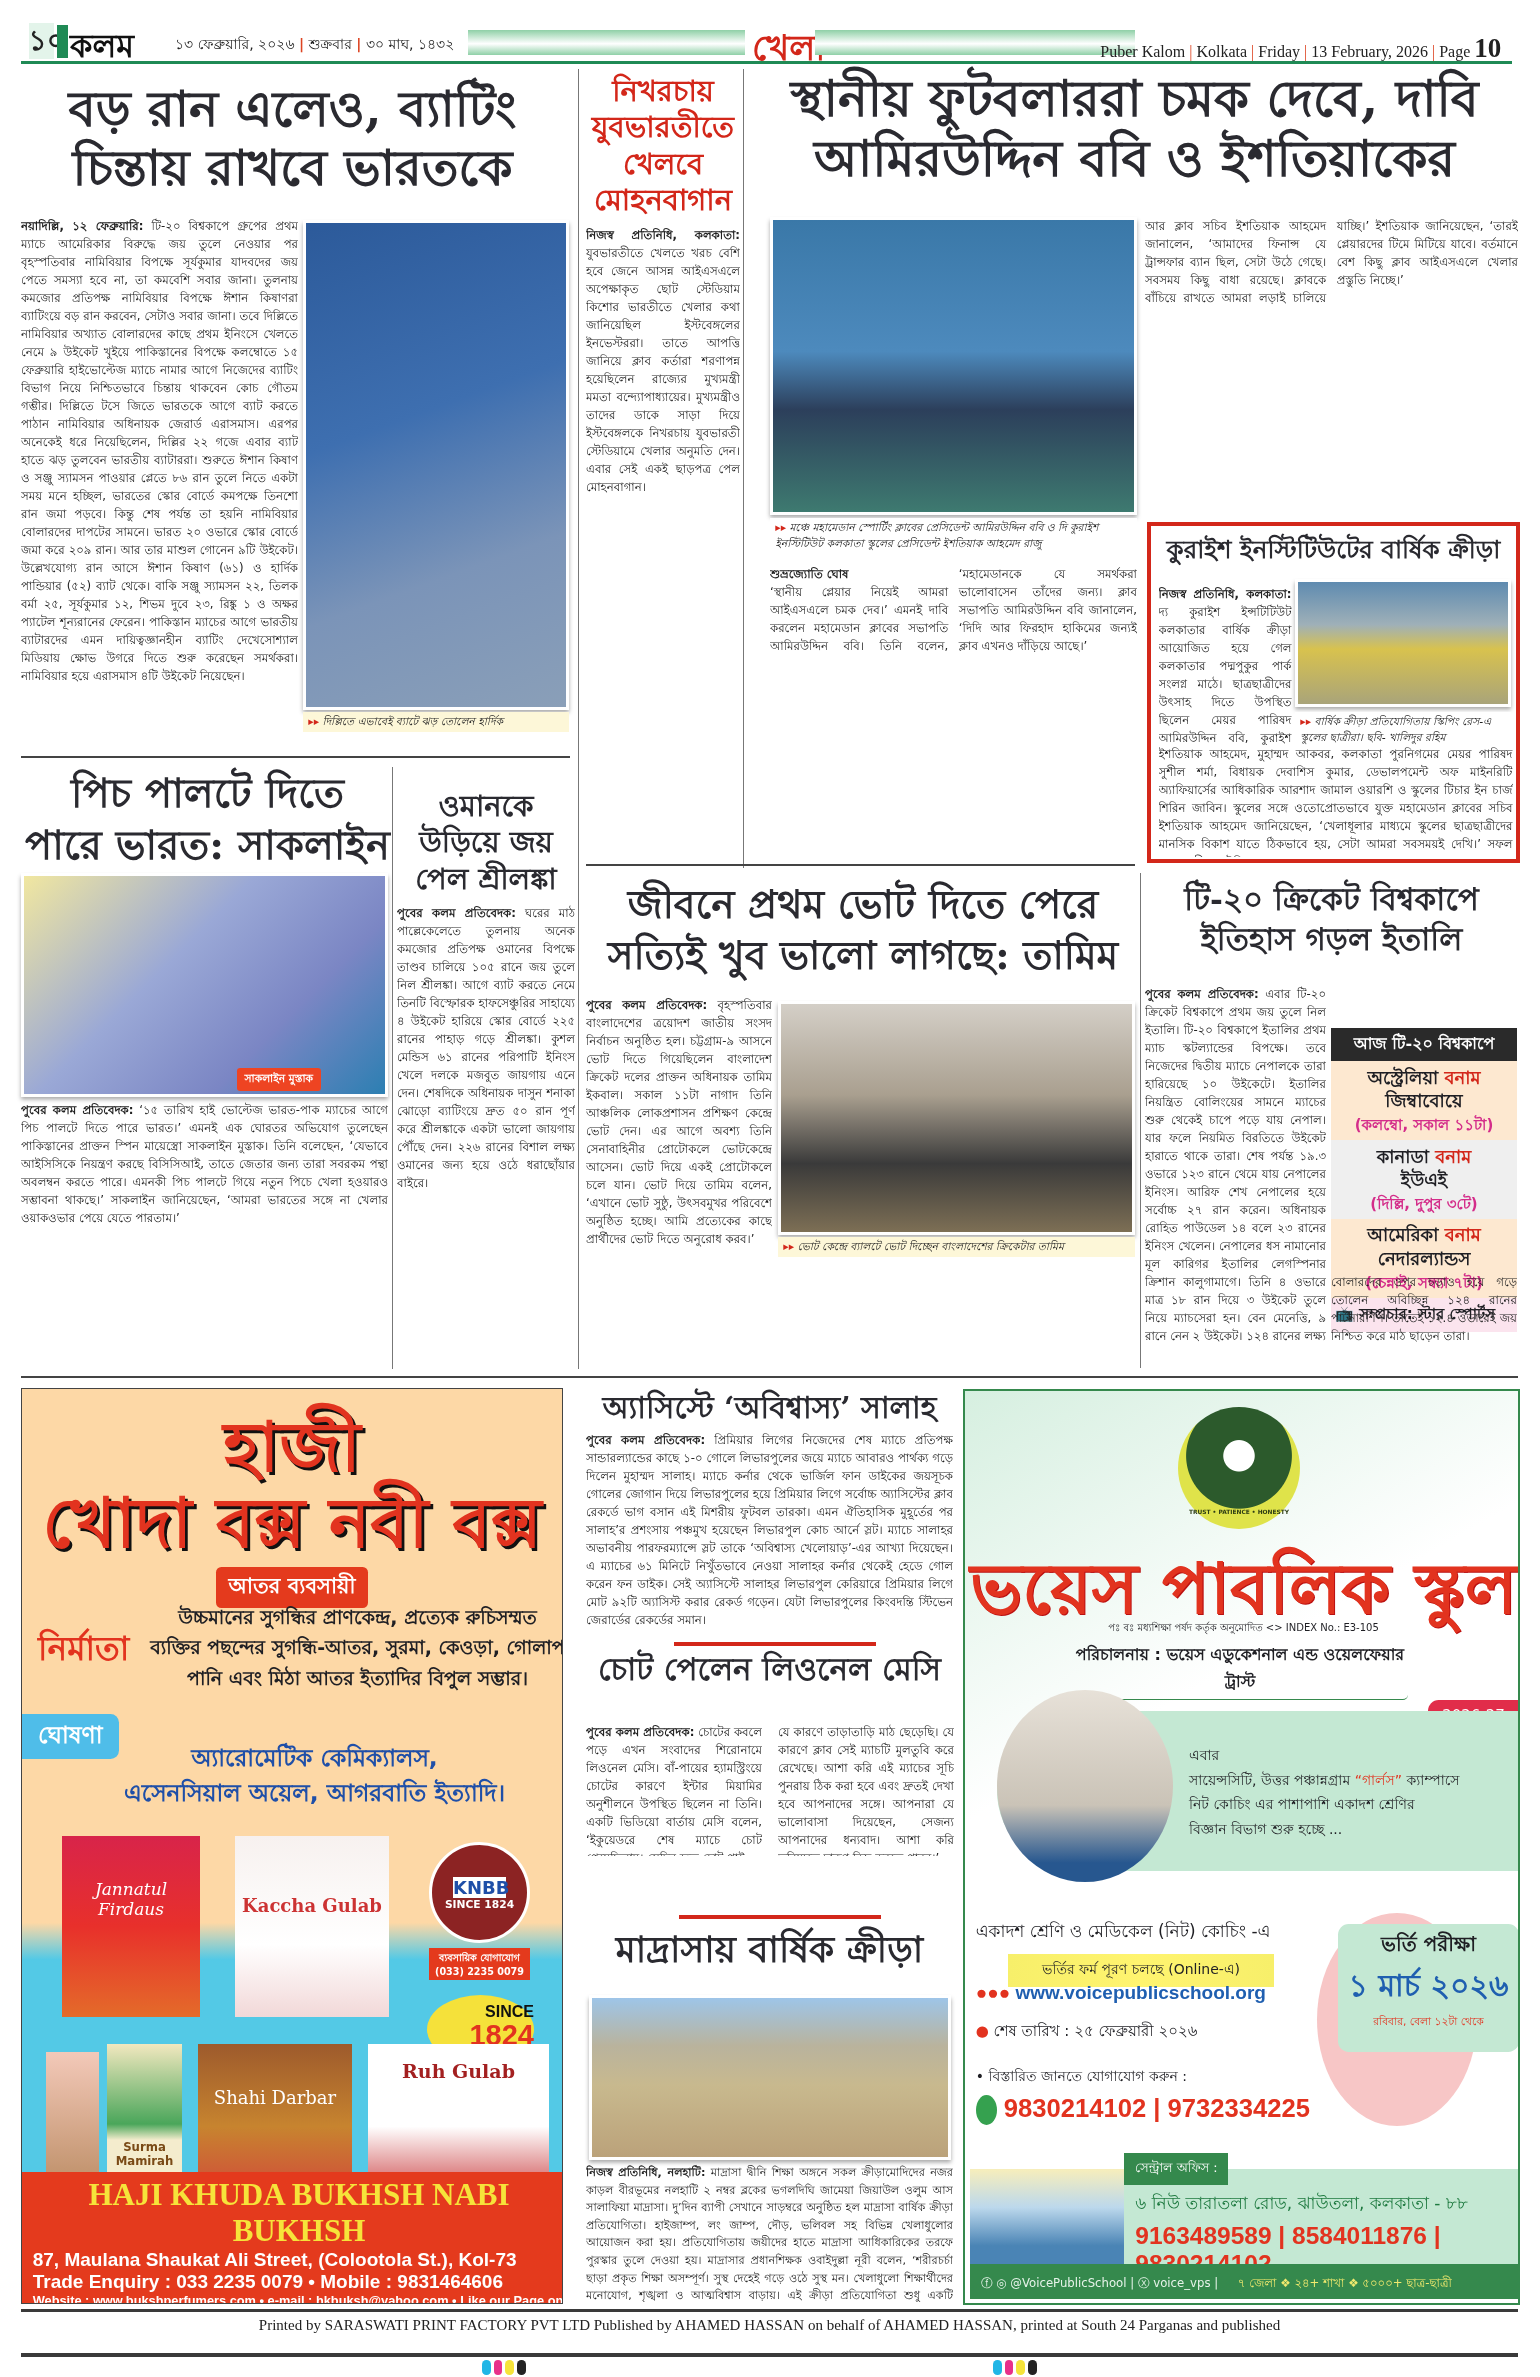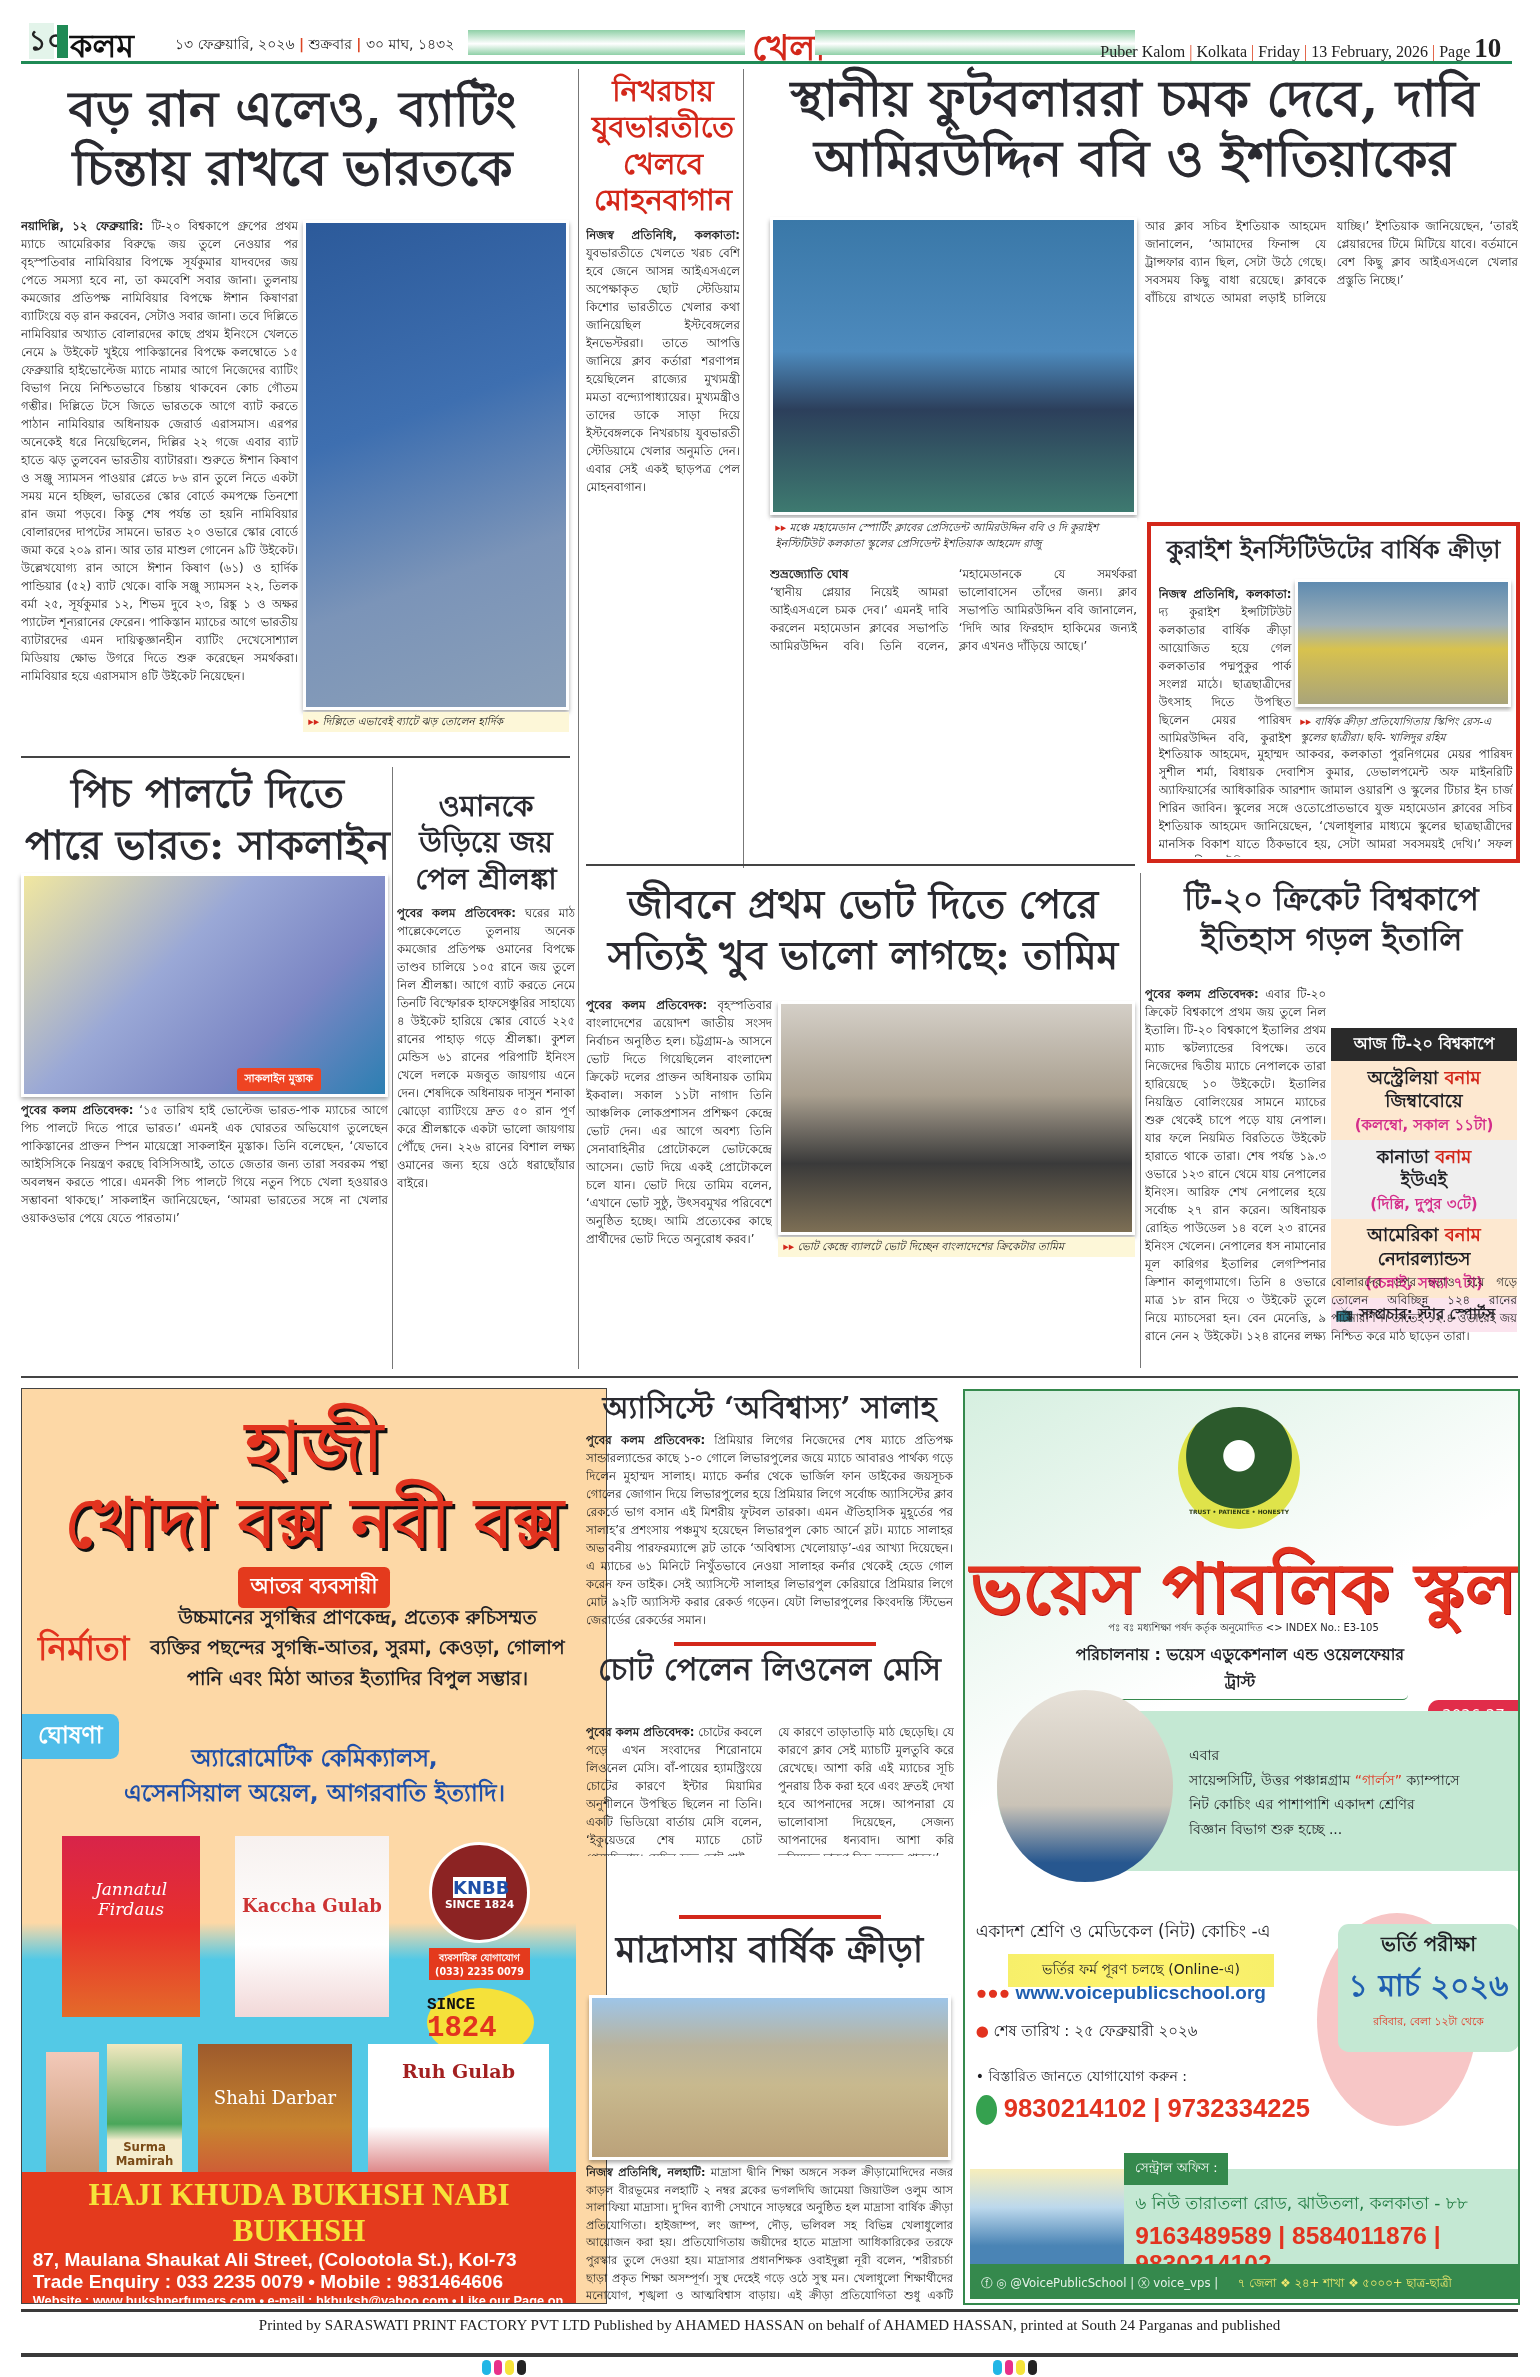--- a/index.html
+++ b/index.html
@@ -206,21 +206,21 @@
     <span>📺</span>
     <span>সম্প্রচার: স্টার স্পোর্টস</span>
   </div>
 </div>
 <div class="abs body-text" style="left:1331px;top:1273px;width:186px;height:96px;overflow:hidden;">
   <span>বোলারদের ওপর চড়াও হয়ে গড়ে তোলেন অবিচ্ছিন্ন ১২৪ রানের পার্টনারশিপ। তাতেই ১২.৪ ওভারেই জয় নিশ্চিত করে মাঠ ছাড়েন তারা।</span>
 </div>
 
 <div class="abs rule-h" style="left:21px;top:1376px;width:1497px;height:2.1px;"></div>
 
-<div class="abs ad-haji" style="left:21px;top:1388px;width:586px;height:916px;overflow:hidden;">
+<div class="abs ad-haji" style="left:21px;top:1388px;width:542px;height:916px;overflow:hidden;">
   <div class="haji-title" style="margin-top:21px;">
     <span>হাজী</span><br>
     <span>খোদা বক্স নবী বক্স</span>
   </div>
   <div style="text-align:center;margin-top:5.3px;">
     <span style="display:inline-block;background:#e43a1d;color:#fff;font-size:21px;font-weight:bold;padding:3.2px 12.8px;border-radius:5.3px;">আতর ব্যবসায়ী</span>
   </div>
   <div class="abs" style="left:16px;top:234px;font-size:33px;font-weight:bold;color:#e2331f;">নির্মাতা</div>
   <div class="abs" style="left:128px;top:213px;width:415px;font-size:19px;font-weight:bold;text-align:center;line-height:1.6;">উচ্চমানের সুগন্ধির প্রাণকেন্দ্র, প্রত্যেক রুচিসম্মত ব্যক্তির পছন্দের সুগন্ধি-আতর, সুরমা, কেওড়া, গোলাপ পানি এবং মিঠা আতর ইত্যাদির বিপুল সম্ভার।</div>
   <div class="abs" style="left:0;top:325px;background:#4fbde9;color:#fff;font-size:23.4px;font-weight:bold;padding:3.2px 16px;border-radius:0 8.5px 8.5px 0;">ঘোষণা</div>
@@ -232,21 +232,21 @@
     <div class="abs" style="left:40px;top:5.3px;width:138px;height:181px;background:linear-gradient(180deg,#d8244a,#e8302b 50%,#e46b2a);color:#fff;font-family:'DejaVu Serif',serif;font-style:italic;font-size:17px;text-align:center;padding-top:43px;">Jannatul Firdaus</div>
     <div class="abs" style="left:213px;top:5.3px;width:154px;height:181px;background:linear-gradient(180deg,#f7f1ef,#fff 60%,#f2d8d8);color:#c33;font-family:'DejaVu Serif',serif;font-weight:bold;font-size:18px;text-align:center;padding-top:59px;">Kaccha Gulab</div>
     <div class="abs" style="left:407px;top:10.7px;width:101px;height:101px;border-radius:50%;background:#8c2323;border:3.2px solid #fff;color:#fff;text-align:center;font-size:10.7px;font-weight:bold;padding-top:32px;">
       <div style="font-size:18px;color:#1f4fa8;background:#fff;margin:0 21px;">KNBB</div>
       <div>SINCE 1824</div>
     </div>
     <div class="abs" style="left:407px;top:117px;width:101px;background:#e43a1d;color:#fff;text-align:center;font-size:9.6px;font-weight:bold;padding:3.2px;">
       <div>ব্যবসায়িক যোগাযোগ</div>
       <div>(033) 2235 0079</div>
     </div>
-    <div class="abs" style="left:405px;top:157px;width:107px;height:69px;border-radius:50%;background:#f5e13a;text-align:left;font-family:Liberation Mono, monospace;font-weight:bold;">
+    <div class="abs" style="left:405px;top:164px;width:107px;height:69px;border-radius:50%;background:#f5e13a;text-align:right;font-family:Liberation Sans, sans-serif;font-weight:bold;">
       <div style="font-size:16px;color:#111;padding-top:7.5px;">SINCE</div>
       <div style="font-size:29px;color:#e2331f;line-height:1;">1824</div>
     </div>
     <div class="abs" style="left:24px;top:221px;width:53px;height:149px;background:linear-gradient(180deg,#f3c9b9,#b8895f);"></div>
     <div class="abs" style="left:85px;top:213px;width:75px;height:160px;background:linear-gradient(180deg,#f2e8bf,#4aa65a 50%,#f4eccd 60%);color:#7a4a16;font-size:11.7px;font-weight:bold;text-align:center;padding-top:96px;">Surma Mamirah</div>
     <div class="abs" style="left:176px;top:213px;width:154px;height:165px;background:linear-gradient(180deg,#9d5a2c,#c7842f 50%,#d33f3c);color:#fff;font-family:'DejaVu Serif',serif;font-size:18px;text-align:center;padding-top:43px;">Shahi Darbar</div>
     <div class="abs" style="left:346px;top:213px;width:181px;height:165px;background:linear-gradient(180deg,#fff,#fff 50%,#c3282a);color:#a32020;font-family:'DejaVu Serif',serif;font-weight:bold;font-size:19px;text-align:center;padding-top:16px;">Ruh Gulab</div>
   </div>
   <div class="abs haji-footer" style="left:0;top:783px;width:554px;height:133px;">
     <div style="font-family:'Liberation Serif',serif;color:#f6e33a;font-size:31px;text-align:center;">HAJI KHUDA BUKHSH NABI BUKHSH</div>

